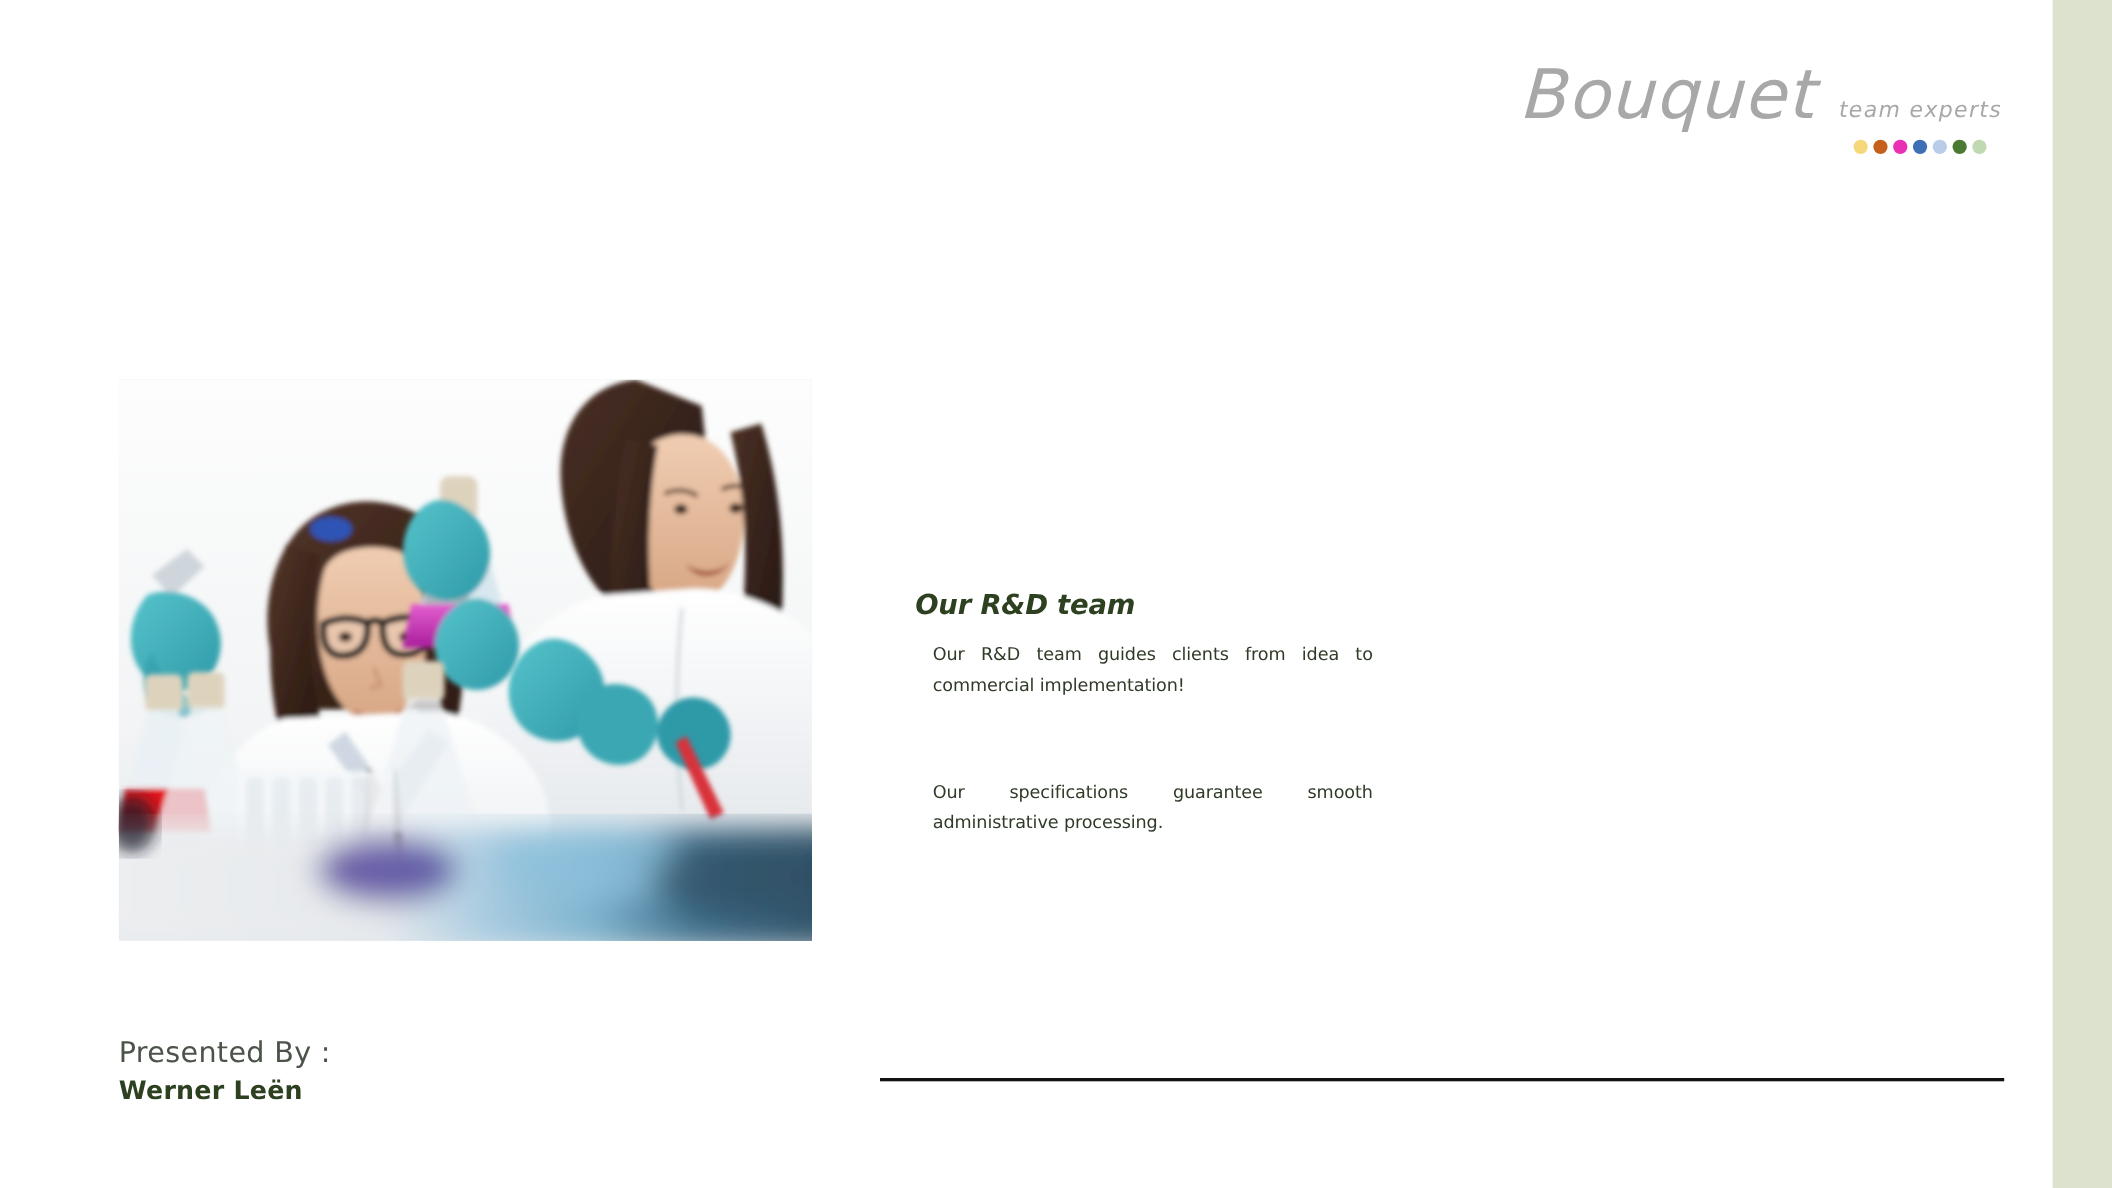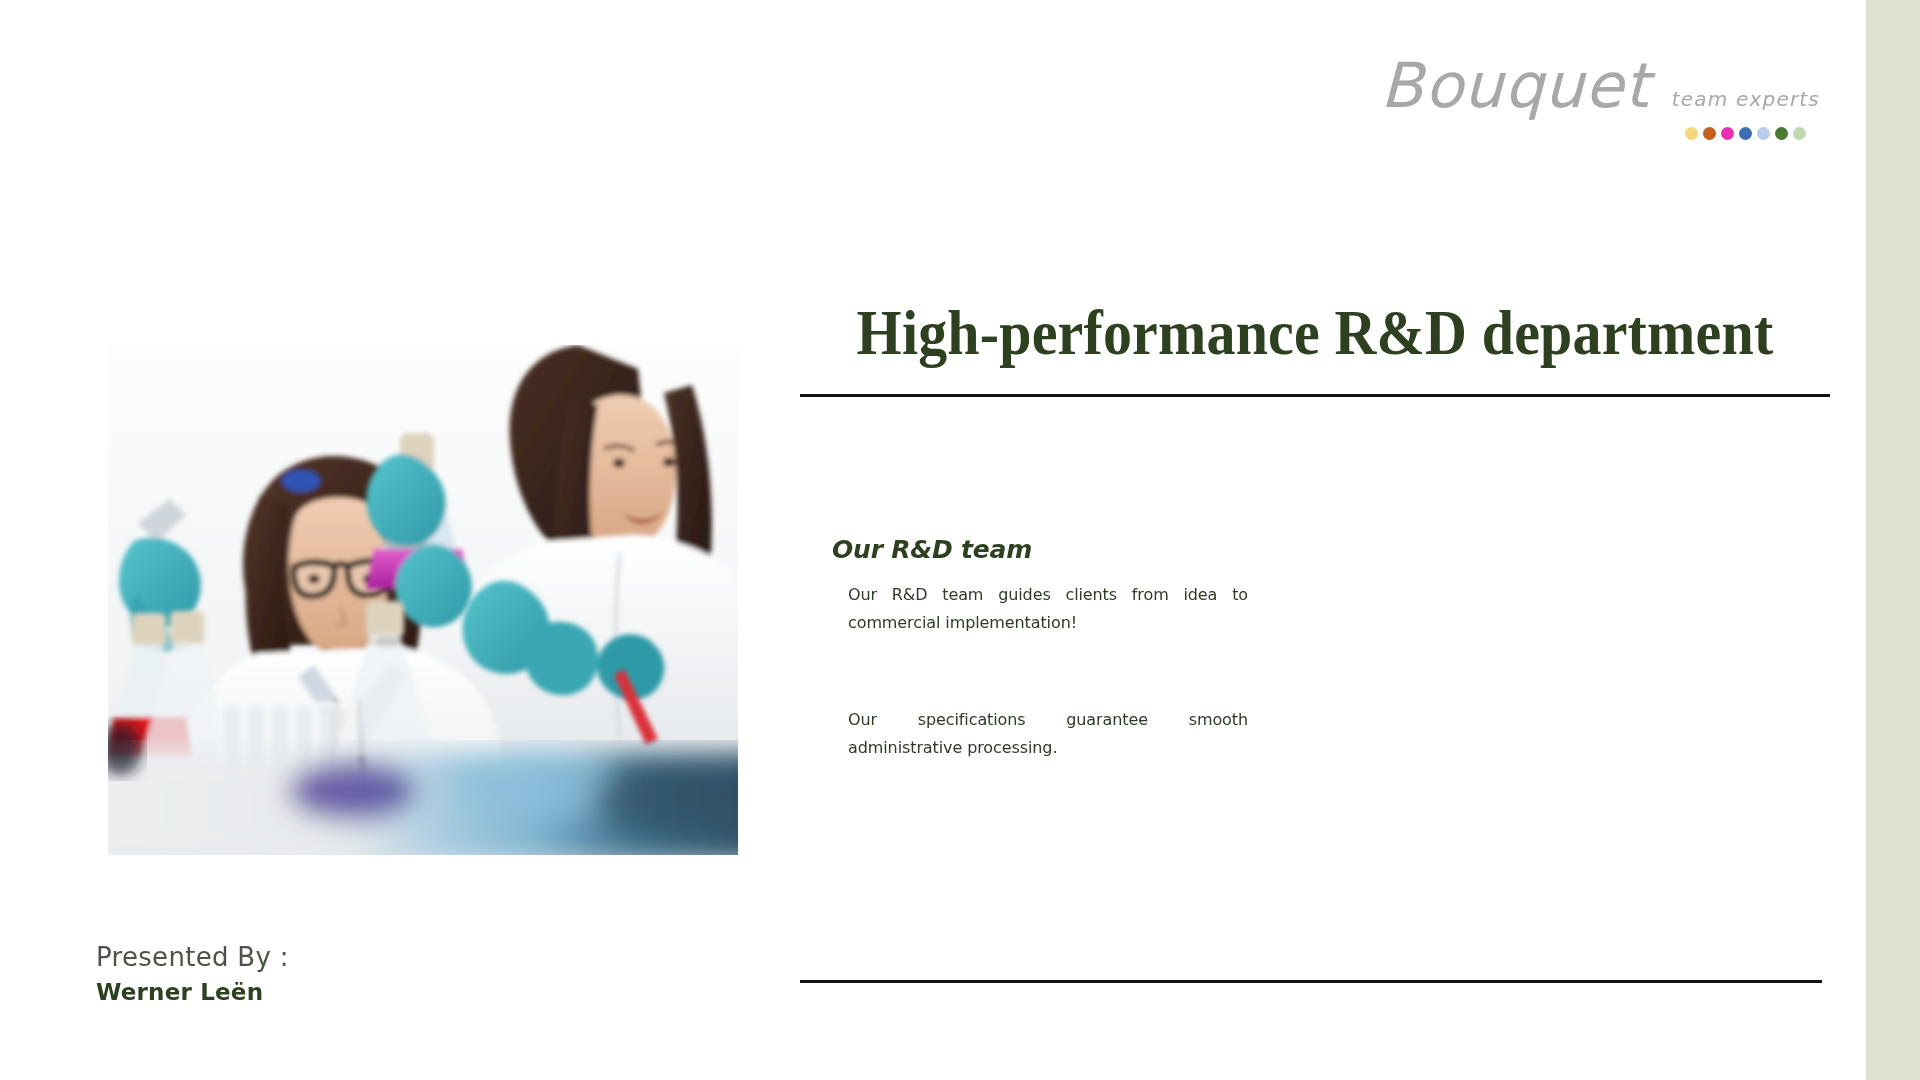--- a/index.html
+++ b/index.html
@@ -90,21 +90,21 @@
     width: 630px;
     height: 510px;
     overflow: hidden;
     background: #eef1f3;
   }
   .photo-frame svg { display: block; width: 100%; height: 100%; }
 
   
   .presenter {
     position: absolute;
-    left: 96px;
+    left: 108px;
     top: 940px;
     width: 560px;
   }
   .presenter-label {
     font-family: "DejaVu Sans", sans-serif;
     font-size: 26px;
     color: #4c5349;
     letter-spacing: 0.3px;
     line-height: 1.35;
   }
@@ -356,24 +356,20 @@
         <ellipse cx="12" cy="404" rx="22" ry="26" fill="#1b1d2a" opacity="0.75"></ellipse>
       </g>
     </svg>
   </div>
 
   <div class="presenter">
     <div class="presenter-label">Presented By :</div>
     <div class="presenter-name">Werner Leën</div>
   </div>
 
-  <div class="content">
-    <div class="slide-title">High-performance R&amp;D department</div>
-    <div class="rule-top"></div>
-  </div>
 
   <div class="columns">
     <div class="col">
       <div class="col-heading">Our R&amp;D team</div>
       <p class="col-para">Our R&amp;D team guides clients from idea to commercial implementation!</p>
       <div class="para-gap"></div>
       <p class="col-para">Our specifications guarantee smooth administrative processing.</p>
     </div>
   </div>
 

